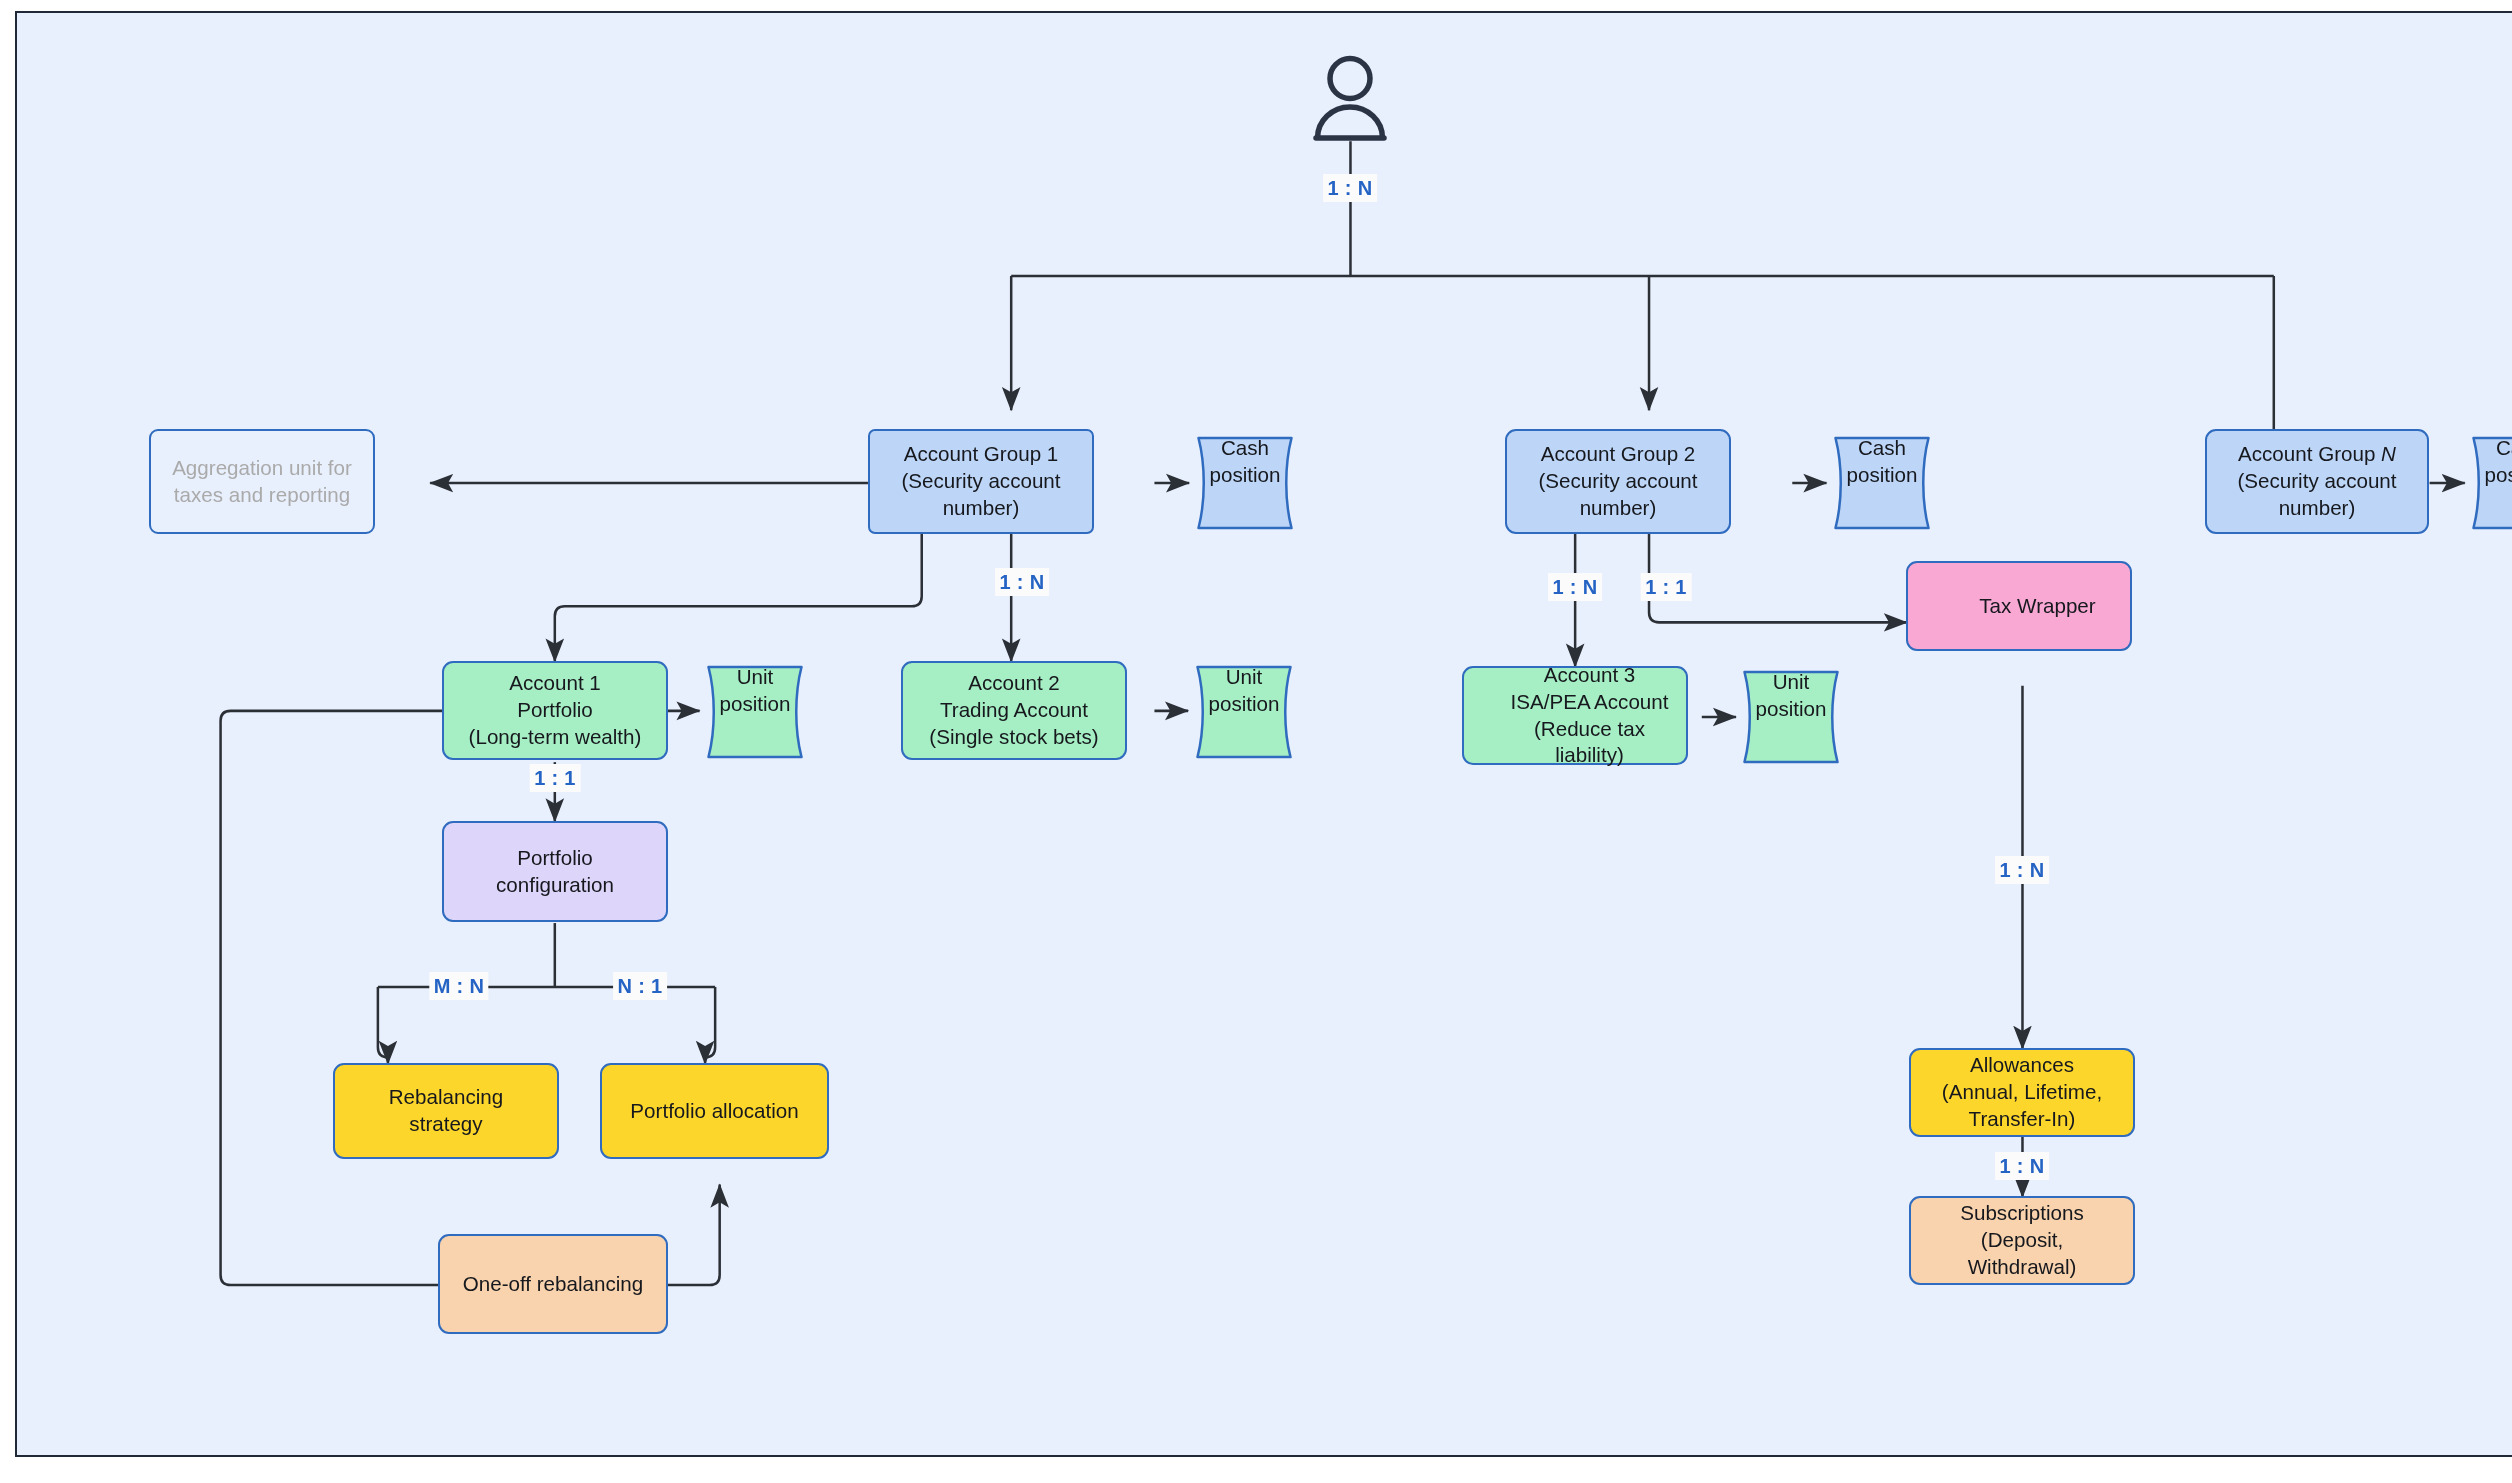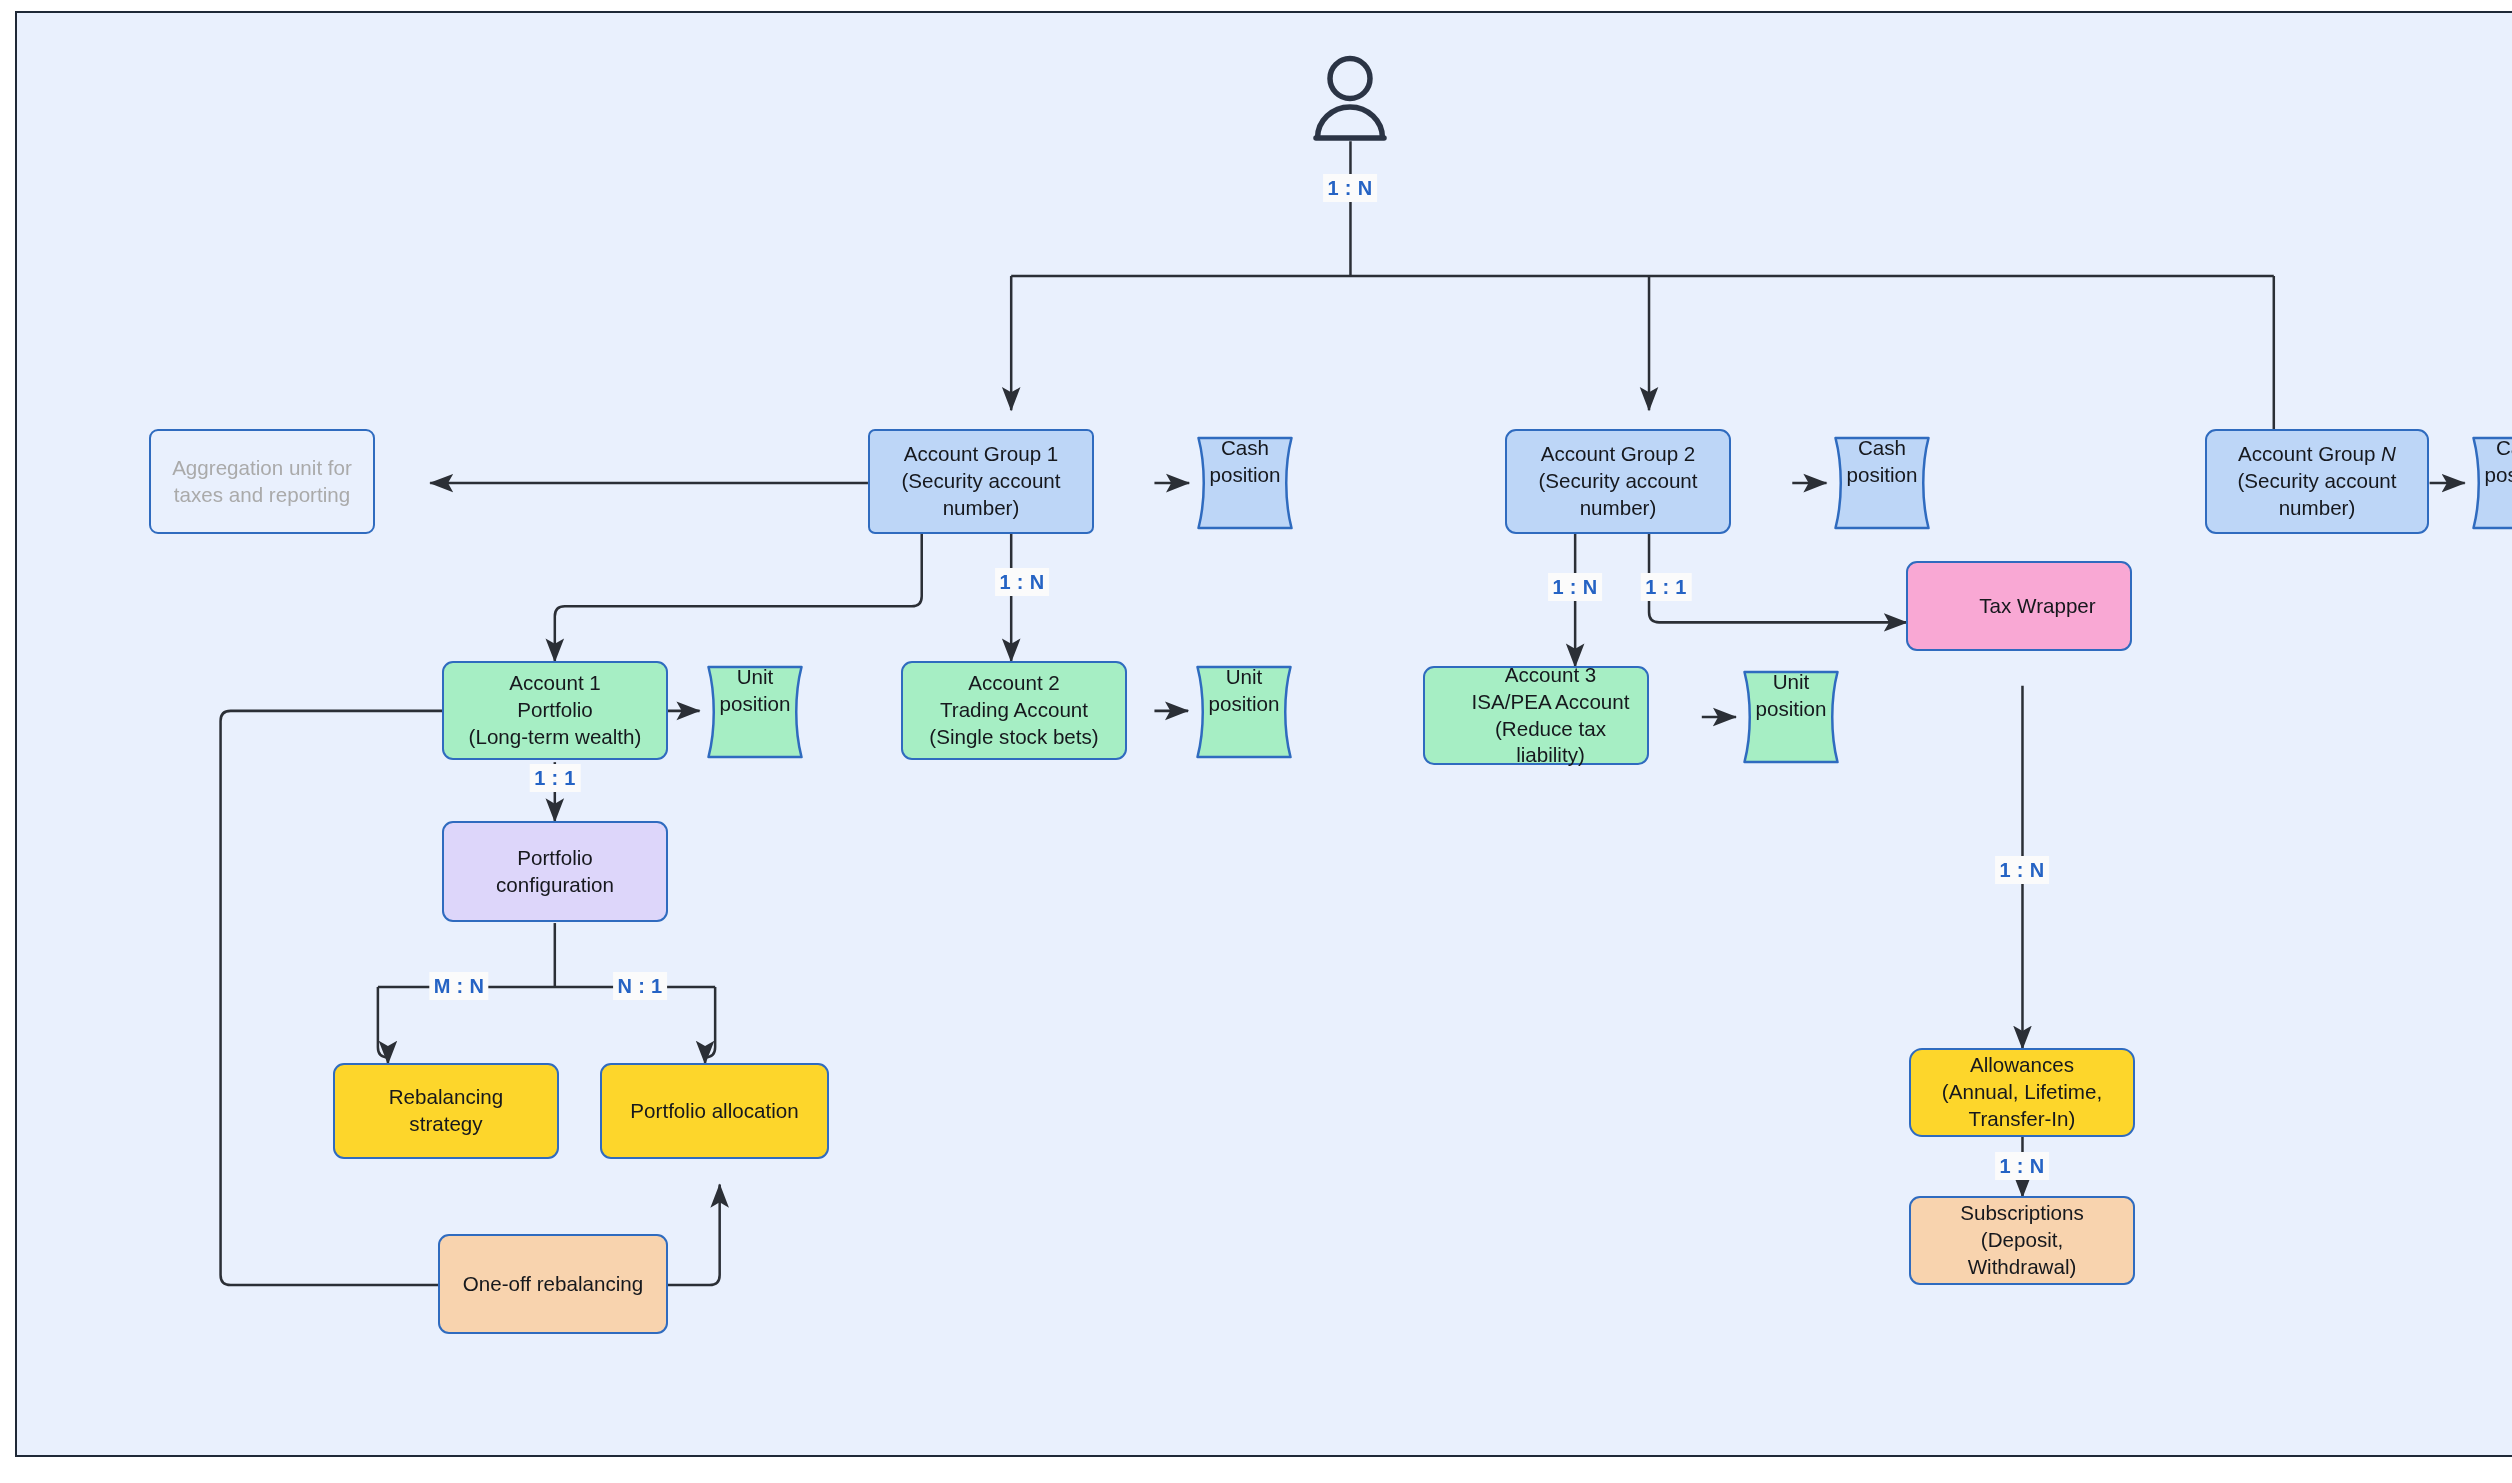--- a/index.html
+++ b/index.html
@@ -200,21 +200,21 @@
       <path d="M18,6 L204,6 C190,60 190,132 204,186 L18,186 C32,132 32,60 18,6 Z" fill="#a6eec4" stroke="#2f6bbf" stroke-width="5" stroke-linejoin="round"></path>
     </svg>
     <div class="doclabel">
       <span>
         <span class="ln">Unit</span>
         <span class="ln">position</span>
       </span>
     </div>
   </div>
 
-  <div class="node n-green" style="left:1406px;top:653px;width:226px;height:99px;padding-left:36px;">
+  <div class="node n-green" style="left:1445px;top:653px;width:226px;height:99px;padding-left:36px;">
     <span>
       <span class="ln">Account 3</span>
       <span class="ln">ISA/PEA Account</span>
       <span class="ln">(Reduce tax liability)</span>
     </span>
   </div>
 
   <div class="doc" style="left:1718px;top:656px;width:112px;height:96px;">
     <svg viewBox="0 0 222 192" width="112" height="96">
       <path d="M18,6 L204,6 C190,60 190,132 204,186 L18,186 C32,132 32,60 18,6 Z" fill="#a6eec4" stroke="#2f6bbf" stroke-width="5" stroke-linejoin="round"></path>
@@ -252,21 +252,21 @@
       <span class="ln">Portfolio allocation</span>
     </span>
   </div>
 
   <div class="node n-peach" style="left:421px;top:1221px;width:230px;height:100px;">
     <span>
       <span class="ln">One-off rebalancing</span>
     </span>
   </div>
 
-  <div class="node n-yellow" style="left:1892px;top:1035px;width:226px;height:89px;border-radius:13px;">
+  <div class="node n-yellow" style="left:1892px;top:1035px;width:226px;height:89px;">
     <span>
       <span class="ln">Allowances</span>
       <span class="ln">(Annual, Lifetime,</span>
       <span class="ln">Transfer-In)</span>
     </span>
   </div>
 
   <div class="node n-peach" style="left:1892px;top:1183px;width:226px;height:89px;">
     <span>
       <span class="ln">Subscriptions</span>

